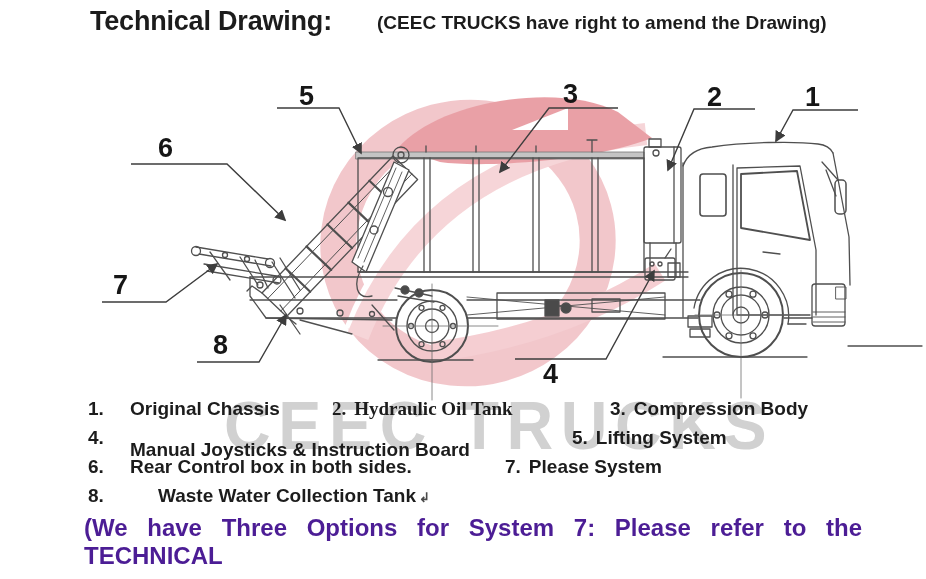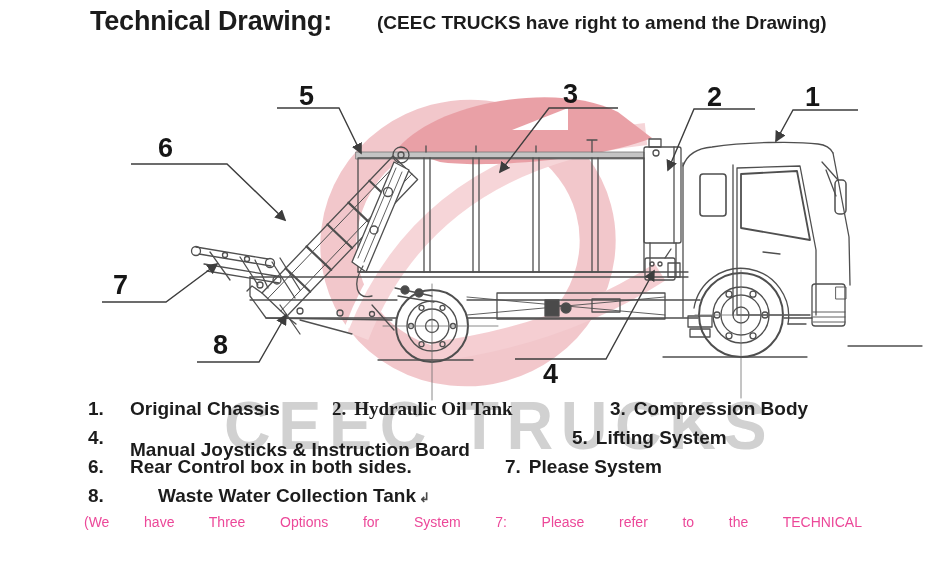--- a/index.html
+++ b/index.html
@@ -25,21 +25,21 @@
     font-family:"Liberation Sans",sans-serif;line-height:1;
   }
   
   .lg-no,.lg-label,.lg-pair{
     position:absolute;z-index:2;font-size:19px;font-weight:bold;white-space:nowrap;color:#1c1c1c;
   }
   .lg-pair .no{margin-right:8px;}
   .ret{font-size:13px;font-weight:bold;color:#4a4a4a;margin-left:3px;vertical-align:baseline;}
   #footnote1{
     position:absolute;left:84px;top:514px;width:778px;z-index:2;
-    font-size:14px;font-weight:normal;color:#ec4899;
+    font-size:24px;font-weight:bold;color:#4c1d95;
     text-align:justify;text-align-last:justify;
   }
   #footnote2{position:absolute;left:84px;top:544px;z-index:2;font-size:19px;font-weight:bold;white-space:nowrap;}
 </style>
 </head>
 <body>
 
 <div id="stage">
 
   <div id="wm-text">CEEC TRUCKS</div>

